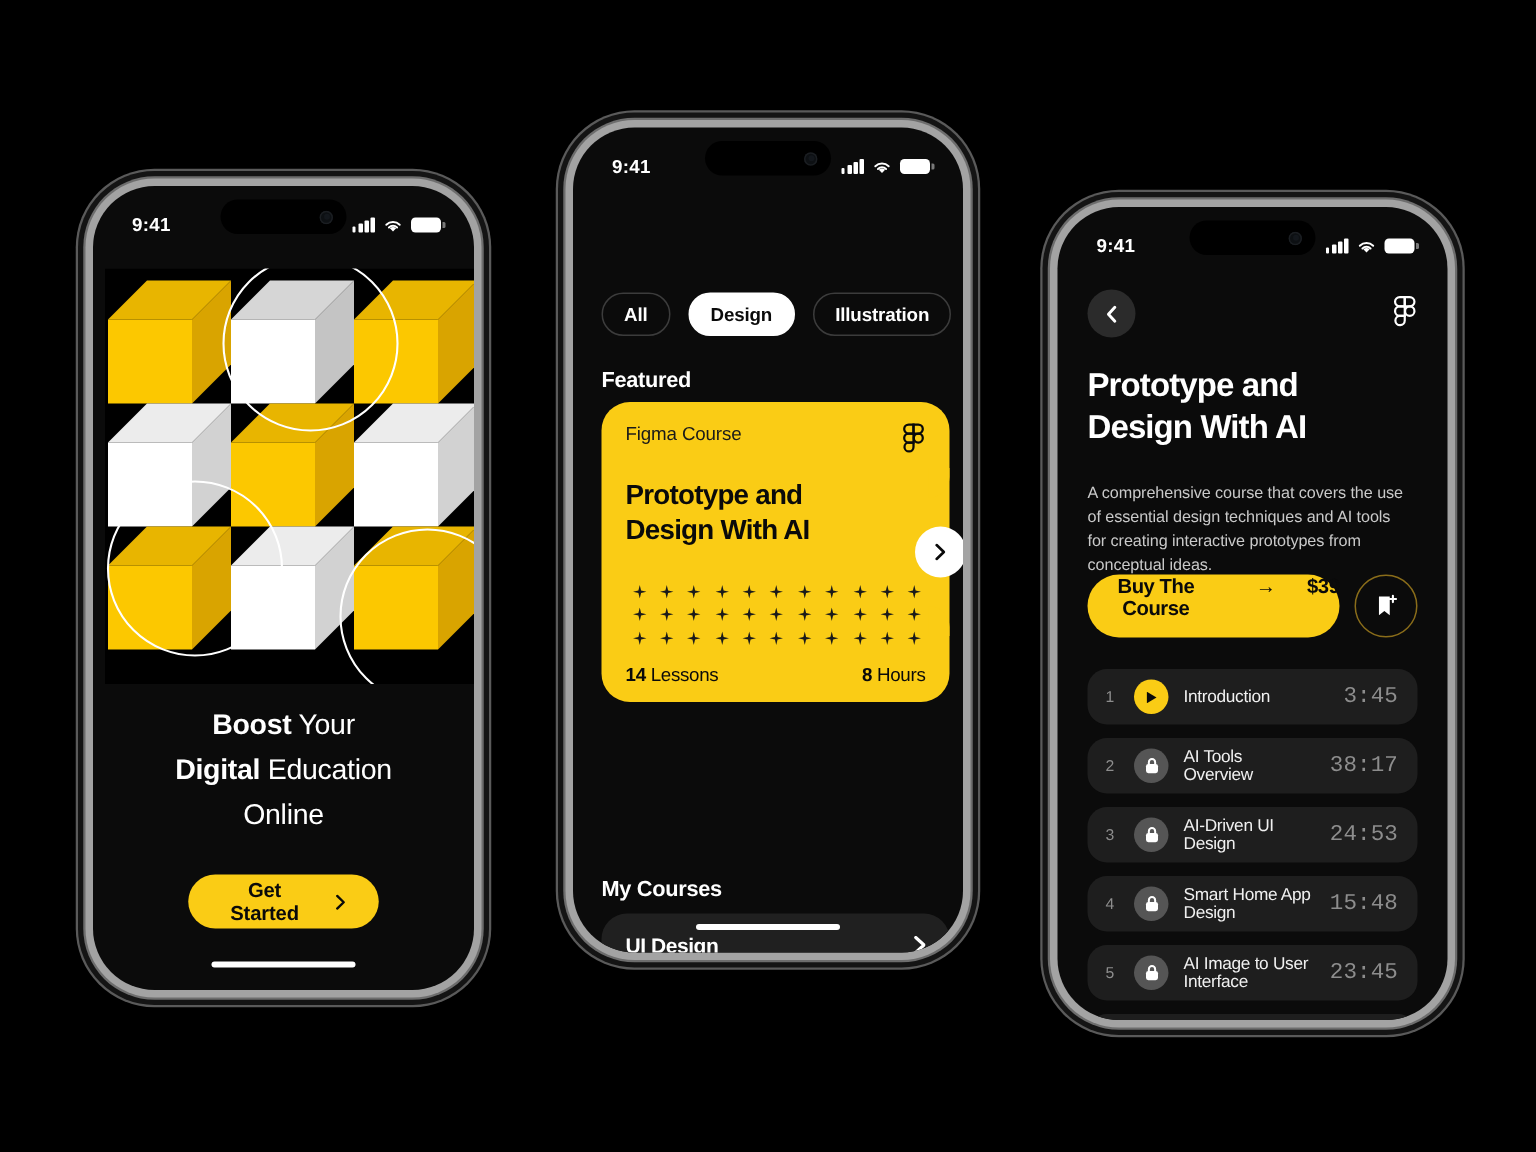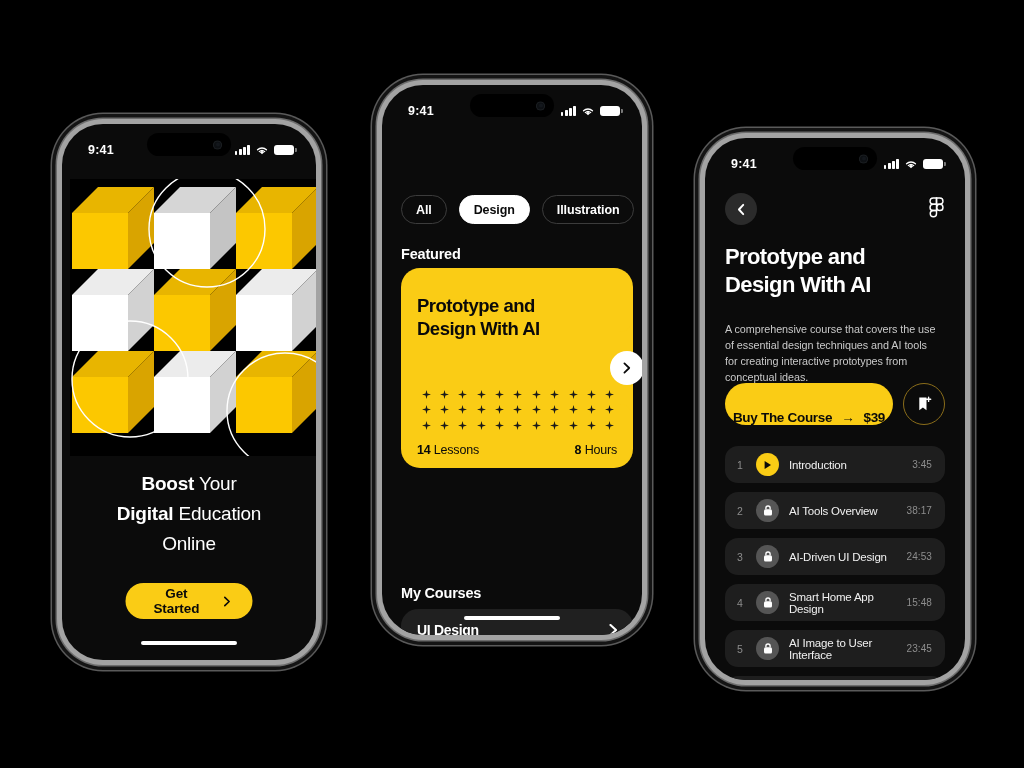--- a/index.html
+++ b/index.html
@@ -92,34 +92,34 @@
   .backbtn{ width:32px;height:32px;border-radius:50%;background:#2b2b2b;border:none;
             display:flex;align-items:center;justify-content:center;cursor:pointer;}
   .dtitle{ position:absolute; top:105px; left:20px; right:22px; color:#fff;
            font-size:22px; font-weight:800; line-height:28px; letter-spacing:-.6px;}
   .desc{ position:absolute; top:183px; left:20px; right:24px; color:#c9c9c9;
          font-size:10.8px; line-height:16px; letter-spacing:-.05px;}
   .buyrow{ position:absolute; top:245px; left:20px; right:20px;
            display:flex; align-items:center; gap:10px;}
   .buy{ flex:1; height:42px; border-radius:23px; background:#FACC15; border:none;
         color:#0a0a0a; font-size:13.5px; font-weight:800; cursor:pointer;
-        display:flex;align-items:flex-end;justify-content:center;gap:9px; letter-spacing:-.3px;}
+        display:flex;align-items:flex-start;justify-content:center;gap:21px; letter-spacing:-.3px;}
   .bookmark{ width:42px;height:42px;border-radius:50%;background:#0b0b0b;
              border:1.3px solid #8a6d1a; display:flex;align-items:center;
              justify-content:center;cursor:pointer;flex:none;}
   .lessons{ position:absolute; top:308px; left:20px; right:20px;
             display:flex; flex-direction:column; gap:9px;}
   .lesson{ height:37px; background:#1e1e1e; border-radius:13px; display:flex;
            align-items:center; padding:0 13px 0 12px; gap:10px; cursor:pointer;}
   .lnum{ color:#8d8d8d; font-size:10.5px; width:9px; font-weight:500;}
   .lic{ width:23px;height:23px;border-radius:50%;background:#555;flex:none;
         display:flex;align-items:center;justify-content:center;}
   .lic.play{ background:#FACC15; }
   .ltitle{ flex:1; color:#f0f0f0; font-size:11.5px; letter-spacing:-.2px;}
-  .ldur{ color:#8d8d8d; font-size:10px; letter-spacing:.1px;}
+  .ldur{ color:#8d8d8d; font-size:15px; letter-spacing:.1px;font-family:Liberation Mono, monospace;}
 </style>
 </head>
 <body>
 
 <div class="stage">
 
   <div class="phone" id="p1">
 
     <div class="screen">
       <div class="notch">
@@ -224,20 +224,32 @@
       <div class="tabs">
         <button class="tab">All</button>
         <button class="tab on">Design</button>
         <button class="tab">Illustration</button>
         <button class="tab">3D Render</button>
       </div>
 
       <div class="sect" id="s-feat">Featured</div>
 
       <div class="fcard">
+        <div style="display:flex;justify-content:space-between;align-items:flex-start;">
+          <span class="kicker">Figma Course</span>
+          <svg width="16" height="24" viewBox="0 0 16 24">
+            <g fill="none" stroke="#0a0a0a" stroke-width="1.5">
+              <path d="M4.8 1h3.2v6H4.8a3 3 0 0 1 0-6Z"></path>
+                <path d="M8 1h3.2a3 3 0 0 1 0 6H8Z"></path>
+              <path d="M4.8 7h3.2v6H4.8a3 3 0 0 1 0-6Z"></path>
+                <circle cx="11.2" cy="10" r="3"></circle>
+              <path d="M4.8 13h3.2v3a3 3 0 1 1-3.2-3Z"></path>
+            </g>
+          </svg>
+        </div>
         <h3>
           <span>Prototype and</span><br>
           <span>Design With AI</span>
         </h3>
         <div class="sparkgrid">
           <svg viewBox="0 0 10 10" width="9" height="9">
               <path d="M5 0 6 4 10 5 6 6 5 10 4 6 0 5 4 4Z" fill="#1a1a1a"></path>
             </svg>
           <svg viewBox="0 0 10 10" width="9" height="9">
               <path d="M5 0 6 4 10 5 6 6 5 10 4 6 0 5 4 4Z" fill="#1a1a1a"></path>

